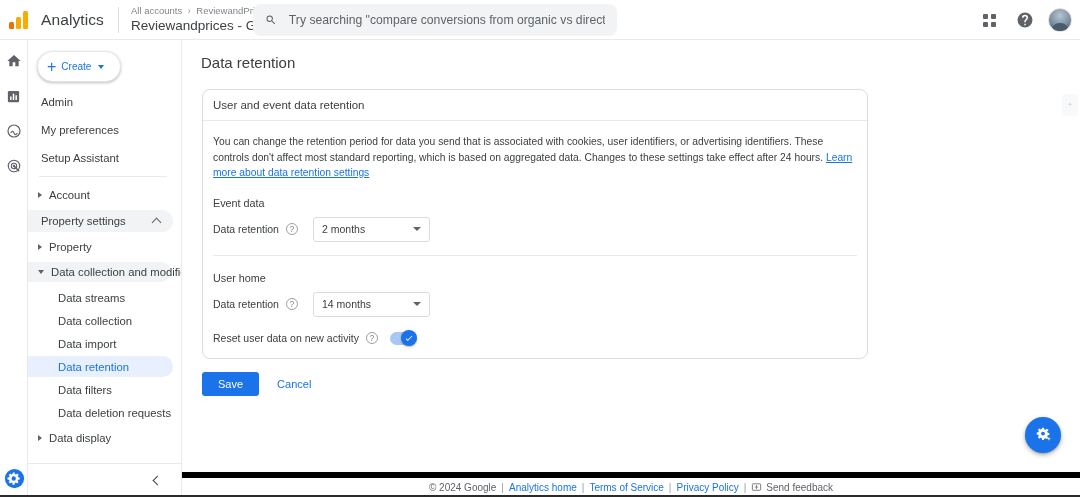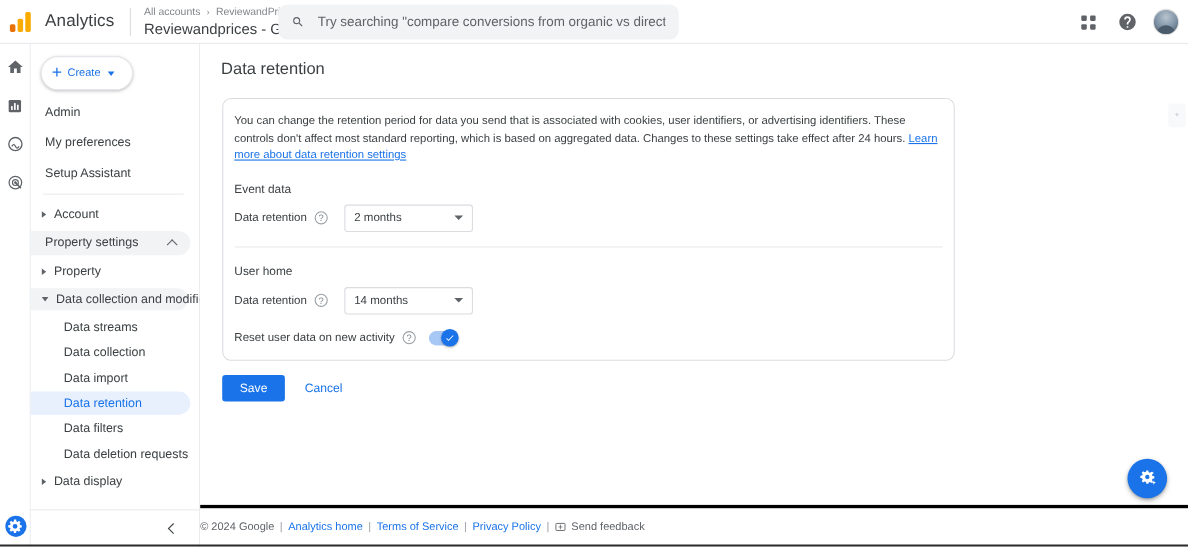--- a/index.html
+++ b/index.html
@@ -168,23 +168,23 @@
   }
   .switch .knob svg { display:block; }
   .actions { display: flex; align-items: center; gap: 14px; margin: 13px 0 0 20px; }
   .btn-save {
     background: #1a73e8; color: #fff; font-size: 11px; border: none; border-radius: 3px;
     height: 24px; padding: 0 16px; cursor: pointer; font-family: inherit;
   }
   .btn-cancel { background: none; border: none; color: #1a73e8; font-size: 11px; cursor: pointer; font-family: inherit; padding: 0 4px; }
 
   .footer {
-    position: absolute; left: 182px; bottom: 0; width: 898px; height: 38px;
-    display: flex; align-items: center; gap: 5px;
-    font-size: 10px; color: #5f6368; border-top: 3px solid #000000; background:#fff;
+    position: absolute; left: 182px; bottom: 0; width: 898px; height: 25px;
+    display: flex; align-items: center; justify-content: center; gap: 5px;
+    font-size: 10px; color: #5f6368; border-top: 6px solid #000000; background:#fff;
   }
   .footer a { color: #1a73e8; text-decoration: none; }
   .footer .pipe { color: #9aa0a6; }
   .fb { display: inline-flex; align-items: center; gap: 4px; cursor: pointer; color:#5f6368;}
 
   .fab {
     position: absolute; right: 19px; bottom: 44px; width: 36px; height: 36px;
     border-radius: 50%; background: #1a73e8; display: flex; align-items: center;
     justify-content: center; cursor: pointer;
     box-shadow: 0 2px 5px rgba(60,64,67,.35), 0 1px 2px rgba(60,64,67,.25);
@@ -351,20 +351,21 @@
 
     <div class="sb-bottom">
       <span class="chev-left"></span>
     </div>
   </div>
 
   <div class="main">
     <div class="page-title">Data retention</div>
 
     <div class="card">
+      <div class="card-head">User and event data retention</div>
       <div class="card-body">
         <div class="desc">
           <span>You can change the retention period for data you send that is associated with cookies, user identifiers, or advertising identifiers. These controls don't affect most standard reporting, which is based on aggregated data. Changes to these settings take effect after 24 hours. </span><a href="#">Learn more about data retention settings</a>
         </div>
 
         <div class="sec-label">Event data</div>
         <div class="row">
           <span class="row-label">Data retention</span>
           <span class="help-i">?</span>
           <div class="select">

